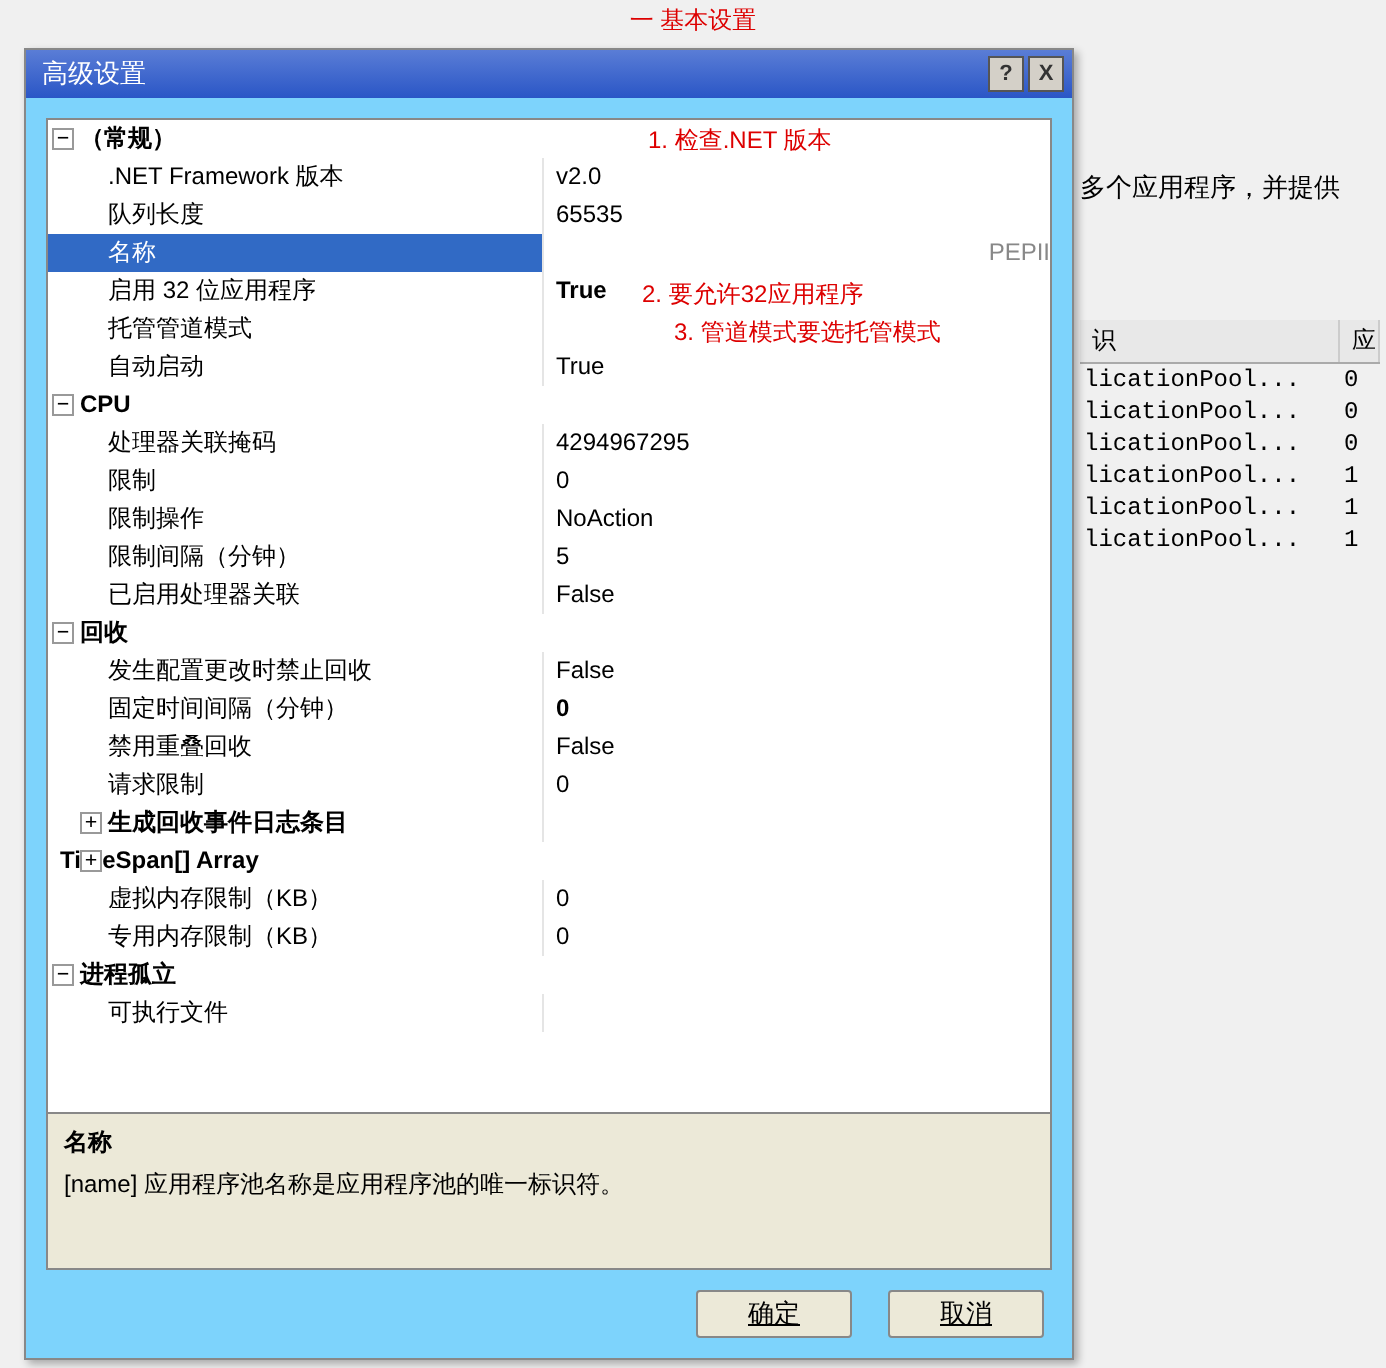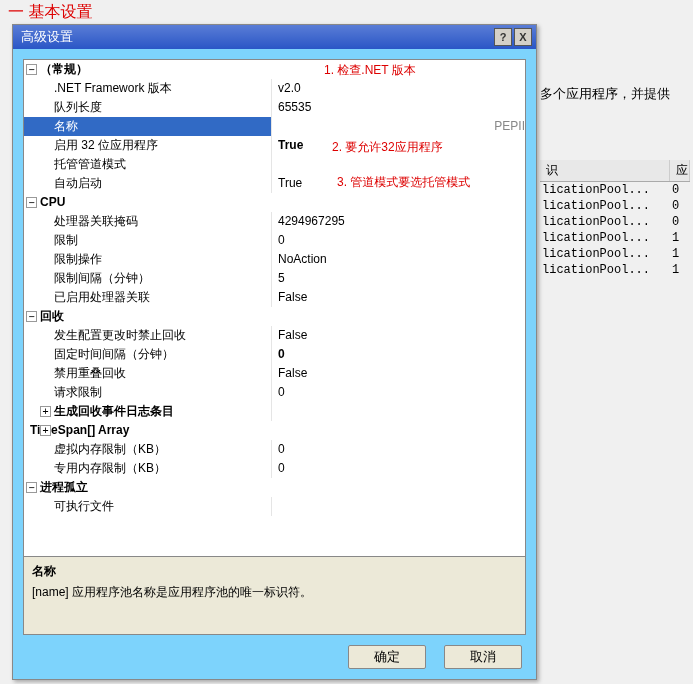--- a/index.html
+++ b/index.html
@@ -1,36 +1,36 @@
 <!DOCTYPE html>
 <html><head>
 <meta charset="utf-8">
 <style>
 * { box-sizing: border-box; margin: 0; padding: 0; }
 body { font-family: "SimSun", sans-serif; font-size: 13px; background: #f0f0f0; width: 693px; height: 684px; position: relative; overflow: hidden; }
-.annotation-top { color: #d00; font-size: 16px; padding: 2px 8px; }
+.annotation-top { color: #d00; font-size: 12px; padding: 2px 8px; text-align: center; }
 .dialog { position: absolute; left: 12px; top: 24px; width: 525px; height: 656px; background: #7dd3fc; border: 1px solid #888; box-shadow: 2px 2px 4px rgba(0,0,0,0.3); display: flex; flex-direction: column; }
 .titlebar { background: linear-gradient(#5a7dd6, #2a56c6); color: #fff; height: 24px; display: flex; align-items: center; padding: 0 4px; font-size: 13px; }
 .titlebar-text { flex: 1; padding-left: 4px; }
 .titlebar-btn { width: 18px; height: 18px; background: #d4d0c8; border: 1px solid #555; margin-left: 2px; display: flex; align-items: center; justify-content: center; font-family: Arial; font-size: 11px; color: #333; cursor: pointer; font-weight: bold; }
 .dialog-body { flex: 1; display: flex; flex-direction: column; padding: 10px; }
 .propgrid { flex: 1; background: #fff; border: 1px solid #888; display: flex; flex-direction: column; overflow: hidden; }
 .propgrid-rows { flex: 1; overflow: auto; }
 .prop-row { display: flex; height: 19px; line-height: 19px; font-size: 12px; position: relative; }
 .prop-label { width: 248px; padding-left: 30px; border-right: 1px solid #e5e5e5; white-space: nowrap; }
 .prop-label.group { padding-left: 16px; font-weight: bold; border-right: 1px solid transparent; }
 .prop-value { flex: 1; padding-left: 6px; font-family: Liberation Sans, sans-serif; }
 .prop-value.bold { font-weight: bold; }
 .prop-row.selected .prop-label { background: #316ac5; color: #fff; }
 .prop-row.selected .prop-value { color: #888; text-align: right; }
 .expander { position: absolute; left: 2px; top: 4px; width: 11px; height: 11px; border: 1px solid #999; background: #fff; font-family: monospace; font-size: 10px; line-height: 9px; text-align: center; cursor: pointer; }
 .red-note { position: absolute; color: #d00; font-size: 12px; pointer-events: none; }
 .desc-pane { border-top: 1px solid #888; background: #ece9d8; padding: 6px 8px; height: 78px; font-size: 12px; }
 .desc-title { font-weight: bold; margin-bottom: 4px; }
-.btn-row { display: flex; justify-content: flex-end; gap: 18px; padding: 10px 4px 0 4px; }
+.btn-row { display: flex; justify-content: flex-end; gap: 18px; padding: 10px 4px 0 4px; text-decoration: underline; }
 .btn { width: 78px; height: 24px; background: #ece9d8; border: 1px solid #888; border-radius: 2px; font-size: 13px; cursor: pointer; }
 .behind { position: absolute; left: 540px; top: 85px; font-size: 13px; white-space: nowrap; }
 .behind-table { position: absolute; left: 540px; top: 160px; font-size: 12px; }
 .behind-header { display: flex; border-bottom: 1px solid #aaa; background: #e8e8e8; }
 .behind-header div { padding: 2px 6px; border-right: 1px solid #ccc; }
 .behind-row { display: flex; }
 .behind-row div { padding: 1px 2px; font-family: "Courier New", monospace; }
 .behind-col1 { width: 130px; }
 .behind-col2 { width: 20px; }
 </style>
@@ -177,22 +177,22 @@
           <div class="prop-row">
             <div class="expander">−</div>
             <div class="prop-label group">进程孤立</div>
             <div class="prop-value"></div>
           </div>
           <div class="prop-row">
             <div class="prop-label">可执行文件</div>
             <div class="prop-value"></div>
           </div>
           <div class="red-note" style="top: 2px; left: 300px;">1. 检查.NET 版本</div>
-          <div class="red-note" style="top: 79px; left: 308px;">2. 要允许32应用程序</div>
-          <div class="red-note" style="top: 98px; left: 313px; margin-top: 16px;">3. 管道模式要选托管模式</div>
+          <div class="red-note" style="top: 79px; left: 297px;">2. 要允许32应用程序</div>
+          <div class="red-note" style="top: 98px; left: 313px;">3. 管道模式要选托管模式</div>
         </div>
       <div class="desc-pane">
         <div class="desc-title">名称</div>
         <div>[name] 应用程序池名称是应用程序池的唯一标识符。</div>
       </div>
     </div>
     <div class="btn-row">
       <button class="btn">确定</button>
       <button class="btn">取消</button>
     </div>

